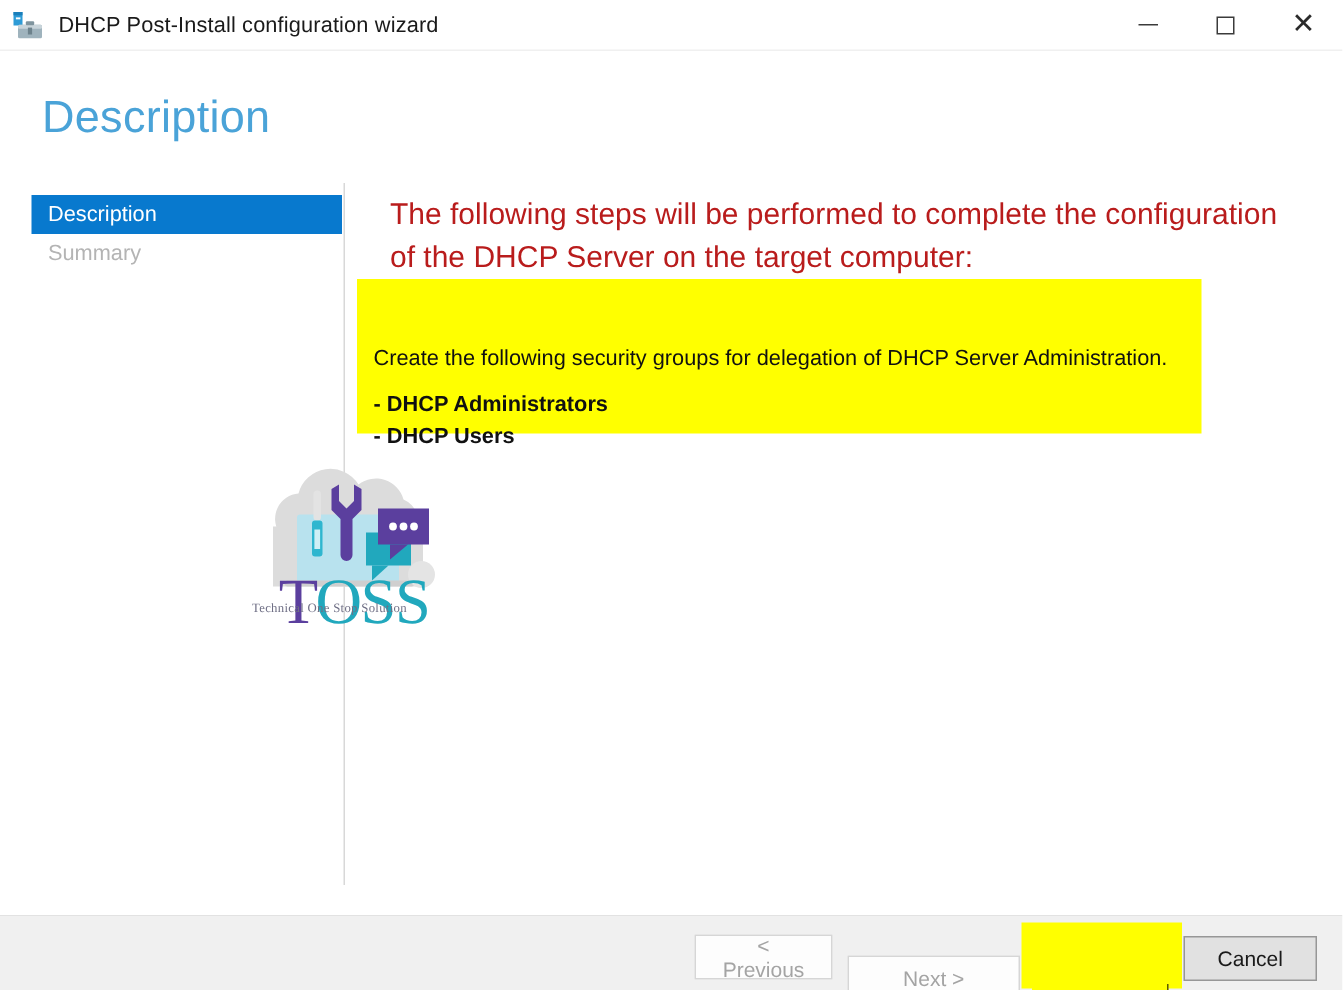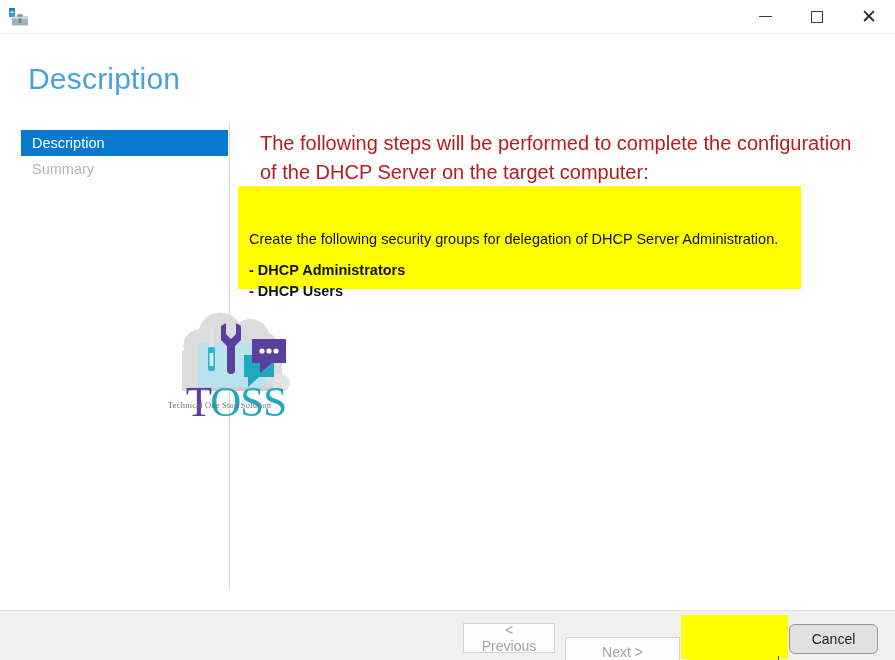--- a/index.html
+++ b/index.html
@@ -240,21 +240,21 @@
   #btn-next     { left: 565px; top: 637px; width: 115px; }
   .commit-highlight {
     position: absolute;
     left: 681px;
     top: 615px;
     width: 107px;
     height: 44px;
     background: #ffff00;
   }
   #btn-commit   { left: 690px; top: 624px; width: 89px; margin-top: 32px; }
-  #btn-cancel   { left: 789px; top: 624px; width: 89px; border-radius: 6px; }
+  #btn-cancel   { left: 789px; top: 624px; width: 89px; }
   .bottom-strip {
     position: absolute;
     left: 688px;
     top: 656px;
     width: 90px;
     height: 4px;
     background: #ffff00;
   }
 </style>
 </head>
@@ -265,20 +265,21 @@
     <svg width="22" height="22" viewBox="0 0 22 22">
       <rect x="1" y="2" width="6" height="9" fill="#2e9bd6"></rect>
       <rect x="1" y="2" width="6" height="2.2" fill="#1b7fba"></rect>
       <rect x="2.6" y="5.6" width="3" height="1.3" fill="#ffffff"></rect>
       <rect x="4" y="10.5" width="16" height="9" rx="1" fill="#9fb3bd"></rect>
       <rect x="4" y="10.5" width="16" height="2.6" rx="1" fill="#c8d4da"></rect>
       <rect x="9.2" y="8.2" width="5.6" height="2.6" rx="0.8" fill="#7f949e"></rect>
       <rect x="10.6" y="12.4" width="2.8" height="4.6" fill="#6d828c"></rect>
     </svg>
   </div>
+  <div class="titlebar-title">DHCP Post-Install configuration wizard</div>
   <div class="win-controls">
     <button class="win-btn">
       <span class="min-glyph"></span>
     </button>
     <button class="win-btn">
       <span class="max-glyph"></span>
     </button>
     <button class="win-btn">
       <span class="close-glyph">✕</span>
     </button>

